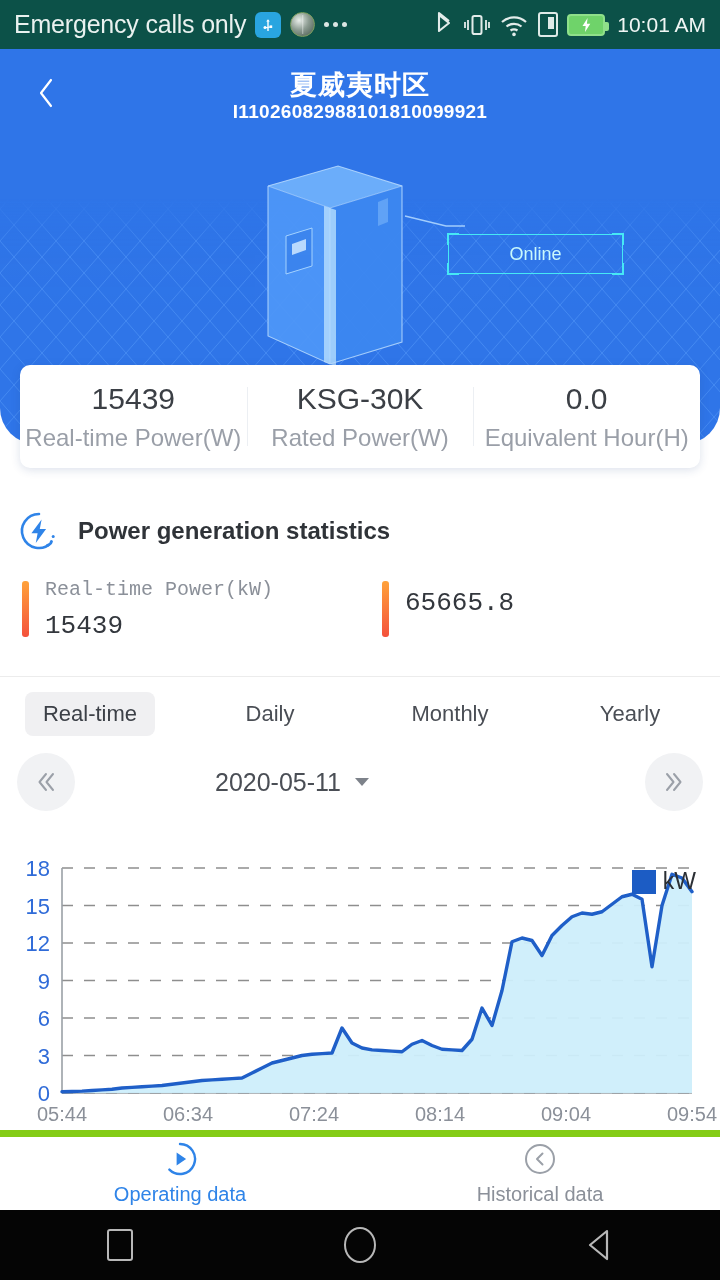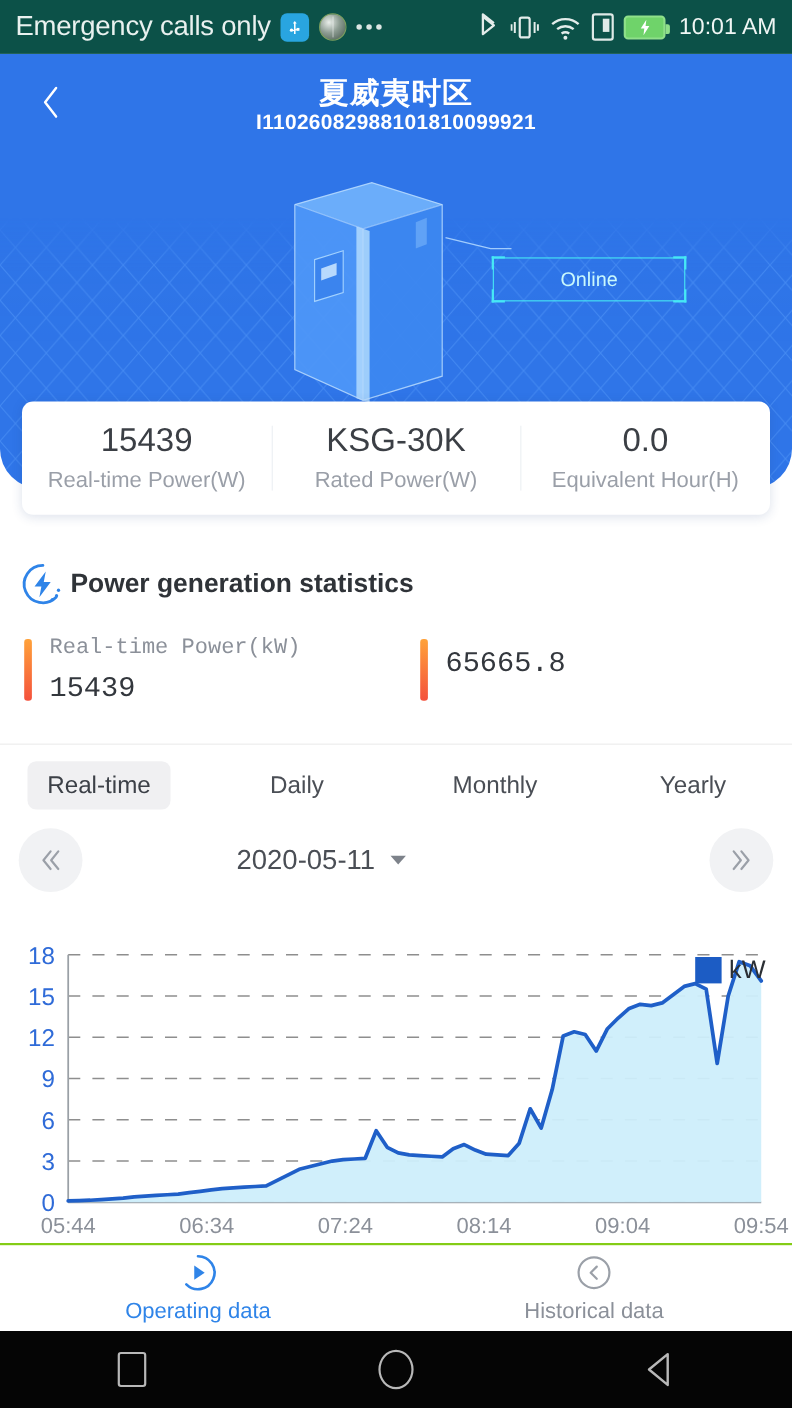--- a/index.html
+++ b/index.html
@@ -89,29 +89,29 @@
     position:absolute; left:20px; top:365px; width:680px; height:103px;
     background:#ffffff; border-radius:10px; z-index:10;
     box-shadow:0 2px 10px rgba(40,70,130,.16);
     display:flex;
   }
   .stat-col { flex:1; display:flex; flex-direction:column; align-items:center; justify-content:center; position:relative; }
   .stat-col + .stat-col:before {
     content:""; position:absolute; left:0; top:22px; bottom:22px; width:1px; background:#eceff3;
   }
   .stat-val { font-size:30px; color:#3b3f45; line-height:1.1; }
-  .stat-lbl { font-size:20px; color:#9a9fa8; margin-top:9px; }
+  .stat-lbl { font-size:24px; color:#9a9fa8; margin-top:9px; }
 
   
   .sec-head {
     position:absolute; left:0; top:490px; width:720px; height:82px;
     display:flex; align-items:center; padding-left:18px;
   }
   .sec-icon { width:42px; height:42px; position:relative; flex:0 0 42px; }
-  .sec-title { font-size:24px; font-weight:bold; color:#2f3338; margin-left:4px; }
+  .sec-title { font-size:24px; font-weight:bold; color:#2f3338; margin-left:18px; }
 
   
   .metrics { position:absolute; left:0; top:578px; width:720px; height:92px; display:flex; }
   .metric { flex:1; display:flex; padding-left:22px;font-family:Liberation Mono, monospace; }
   .m-bar {
     width:7px; height:56px; border-radius:3px; flex:0 0 7px; margin-top:3px;
     background:linear-gradient(180deg,#ffa23a 0%,#f4513c 100%);
   }
   .m-txt { margin-left:16px; }
   .m-lbl { font-size:20px; color:#8b9099; }
@@ -147,21 +147,21 @@
   .chart-svg { position:absolute; left:0; top:0; }
   .legend {
     position:absolute; right:24px; top:28px; display:flex; align-items:center; gap:7px;
   }
   .legend-sw { width:24px; height:24px; background:#1c5cc4; display:block; }
   .legend-lbl { font-size:23px; color:#2b2f34; }
 
   
   .bottomnav {
     position:absolute; left:0; top:1130px; width:720px; height:80px;
-    background:#ffffff; border-top:2px solid #84cc16; display:flex;
+    background:#ffffff; border-top:7px solid #84cc16; display:flex;
   }
   .bn-item { flex:1; display:flex; flex-direction:column; align-items:center; justify-content:center; cursor:pointer; gap:6px; }
   .bn-lbl { font-size:20px; }
   .bn-active .bn-lbl { color:#2f84e8; }
   .bn-inactive .bn-lbl { color:#8b9099; }
 
   
   .androidnav {
     position:absolute; left:0; top:1210px; width:720px; height:70px; background:#050505;
     display:flex; align-items:center; justify-content:space-around;

